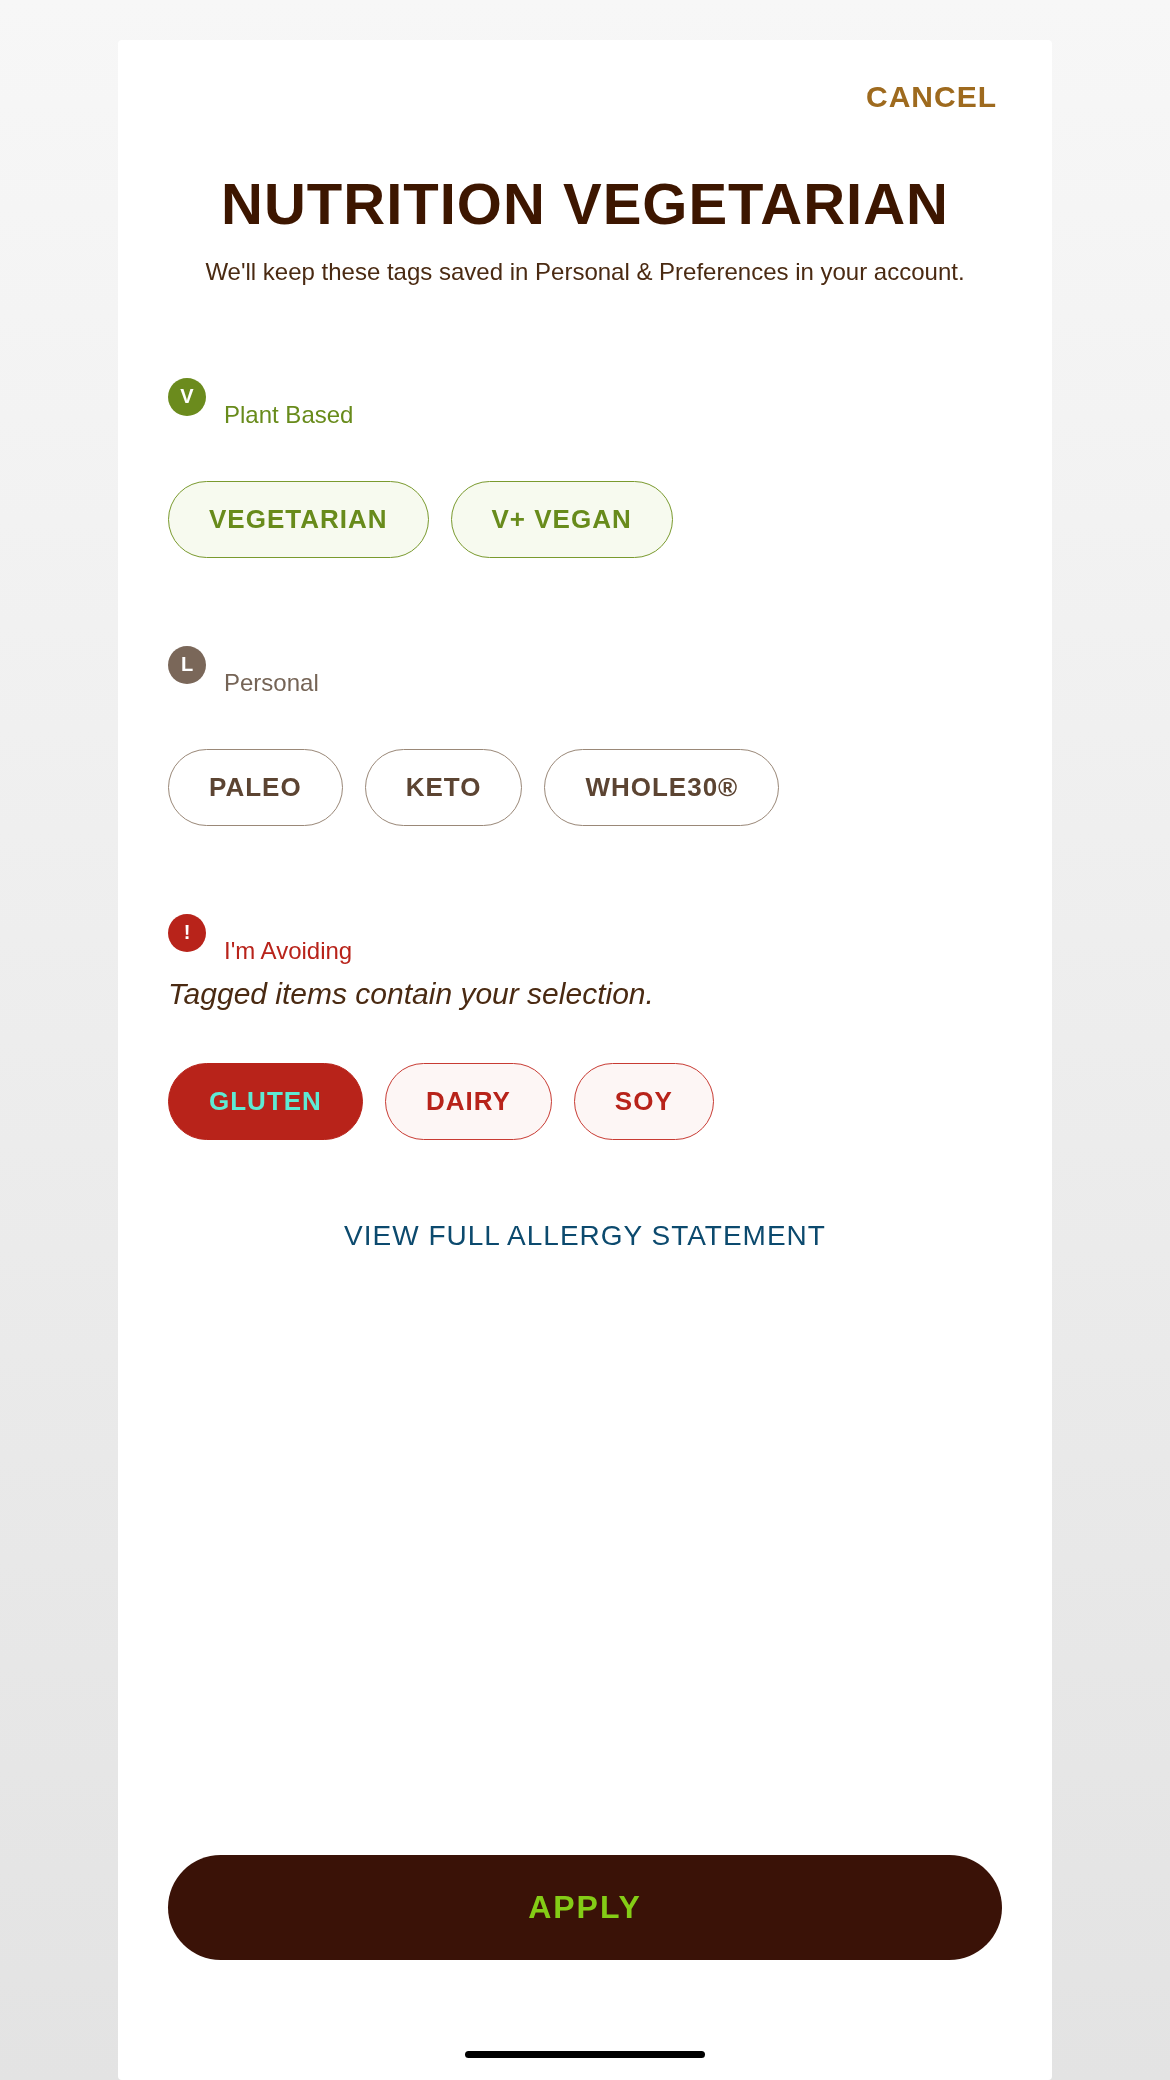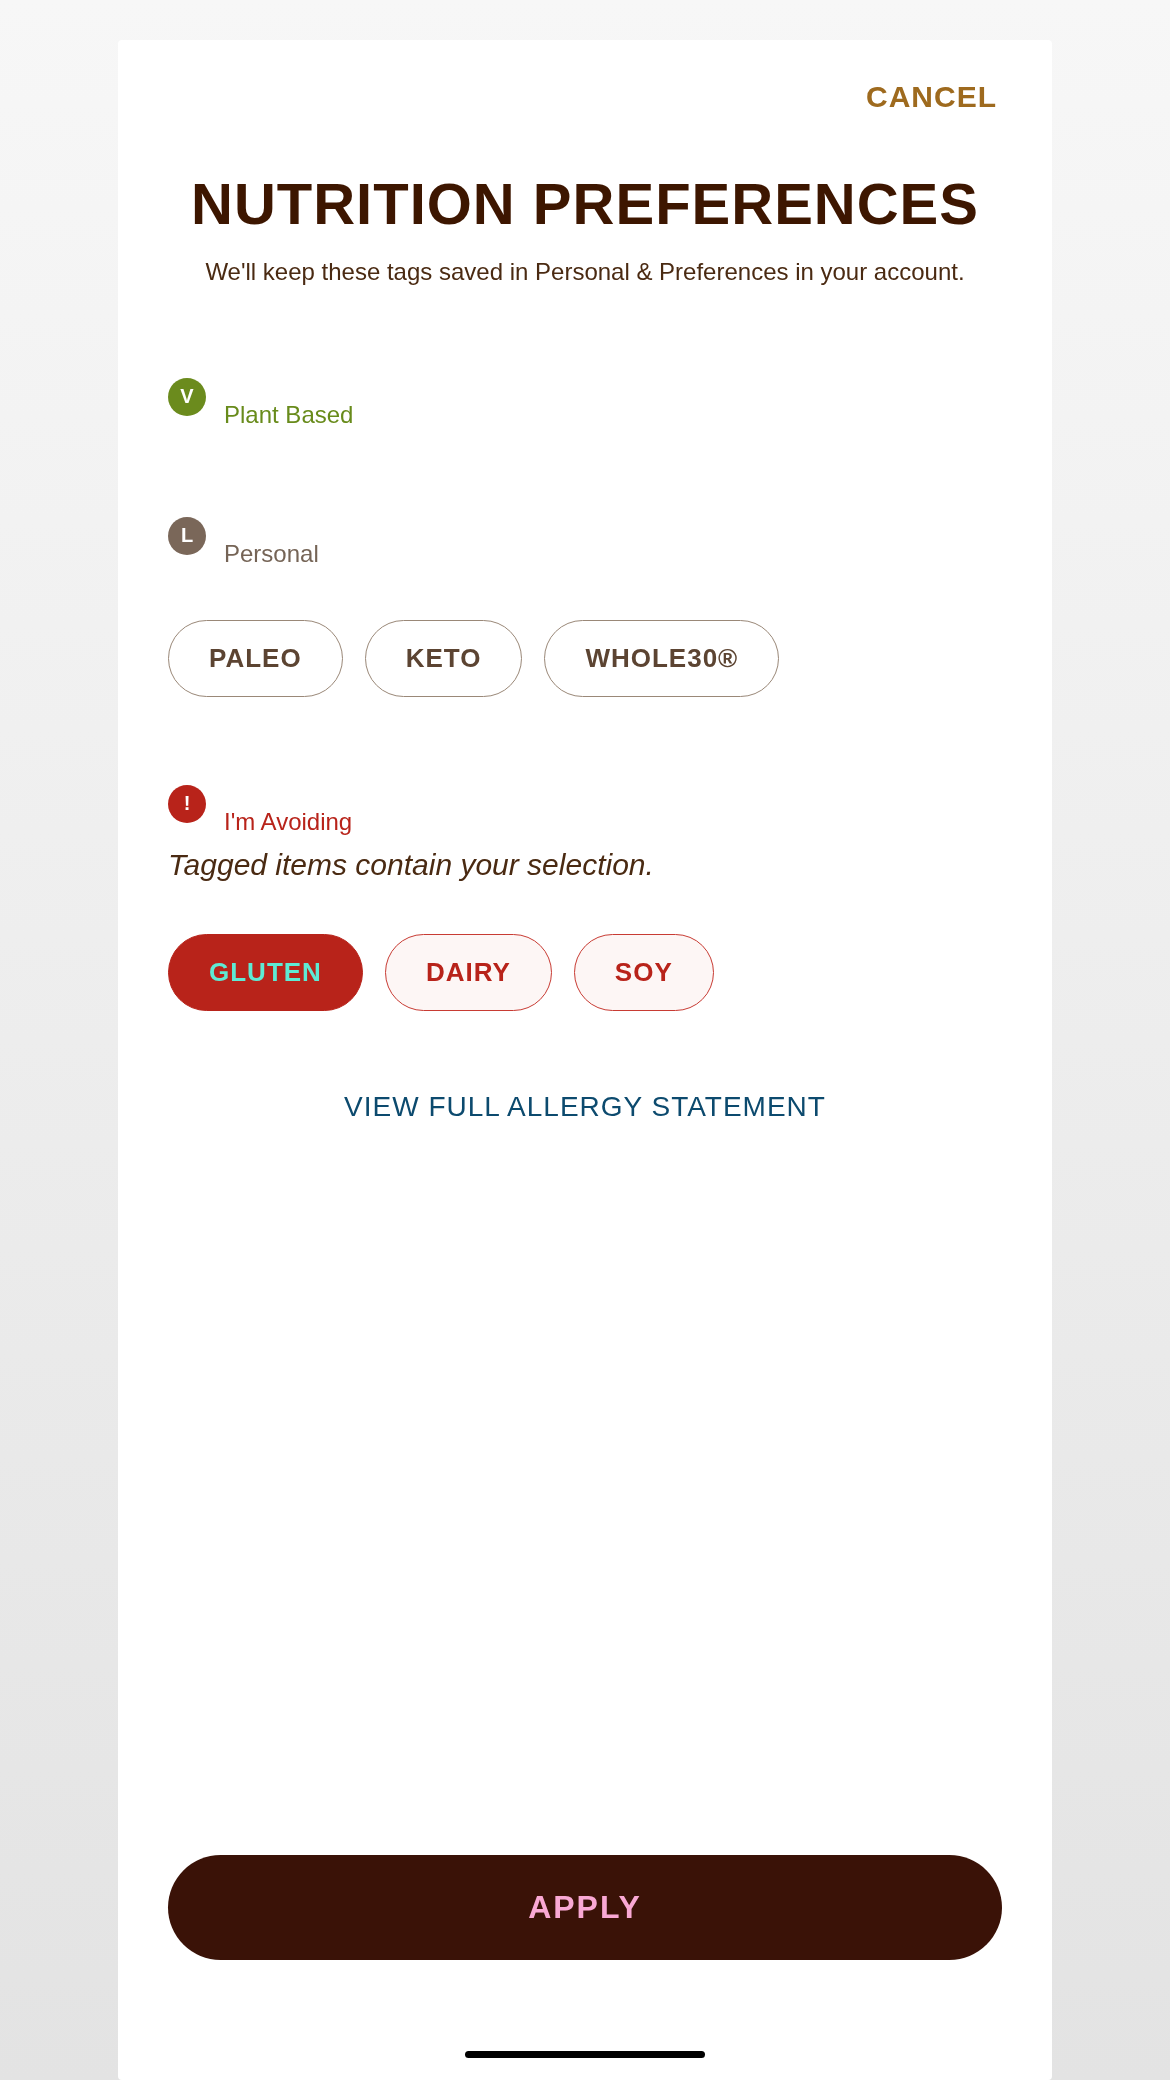--- a/index.html
+++ b/index.html
@@ -109,21 +109,21 @@
       letter-spacing: 1px;
       margin-top: 80px;
       cursor: pointer;
     }
     .apply-btn {
       position: absolute;
       left: 50px;
       right: 50px;
       bottom: 120px;
       background: #3a1207;
-      color: #f9a8d4;
+      color: #84cc16;
       font-size: 32px;
       font-weight: 700;
       letter-spacing: 2px;
       border-radius: 60px;
       height: 105px;
       display: flex;
       align-items: center;
       justify-content: center;
       cursor: pointer;
       border: none;
@@ -137,27 +137,31 @@
       height: 7px;
       background: #000;
       border-radius: 5px;
     }
   </style>
 </head>
 <body>
 
 <div class="panel">
   <div class="cancel-link">CANCEL</div>
-  <h1 class="title">NUTRITION PREFERENCES</h1>
+  <h1 class="title">NUTRITION VEGETARIAN</h1>
   <p class="subtitle">We'll keep these tags saved in Personal &amp; Preferences in your account.</p>
 
   <div class="section">
     <div class="section-header">
       <div class="badge green">V</div>
       <div class="section-title green">Plant Based</div>
+    </div>
+    <div class="chips">
+      <div class="chip green">VEGETARIAN</div>
+      <div class="chip green">V+ VEGAN</div>
     </div>
   </div>
 
   <div class="section">
     <div class="section-header">
       <div class="badge brown">L</div>
       <div class="section-title brown">Personal</div>
     </div>
     <div class="chips">
       <div class="chip brown">PALEO</div>

